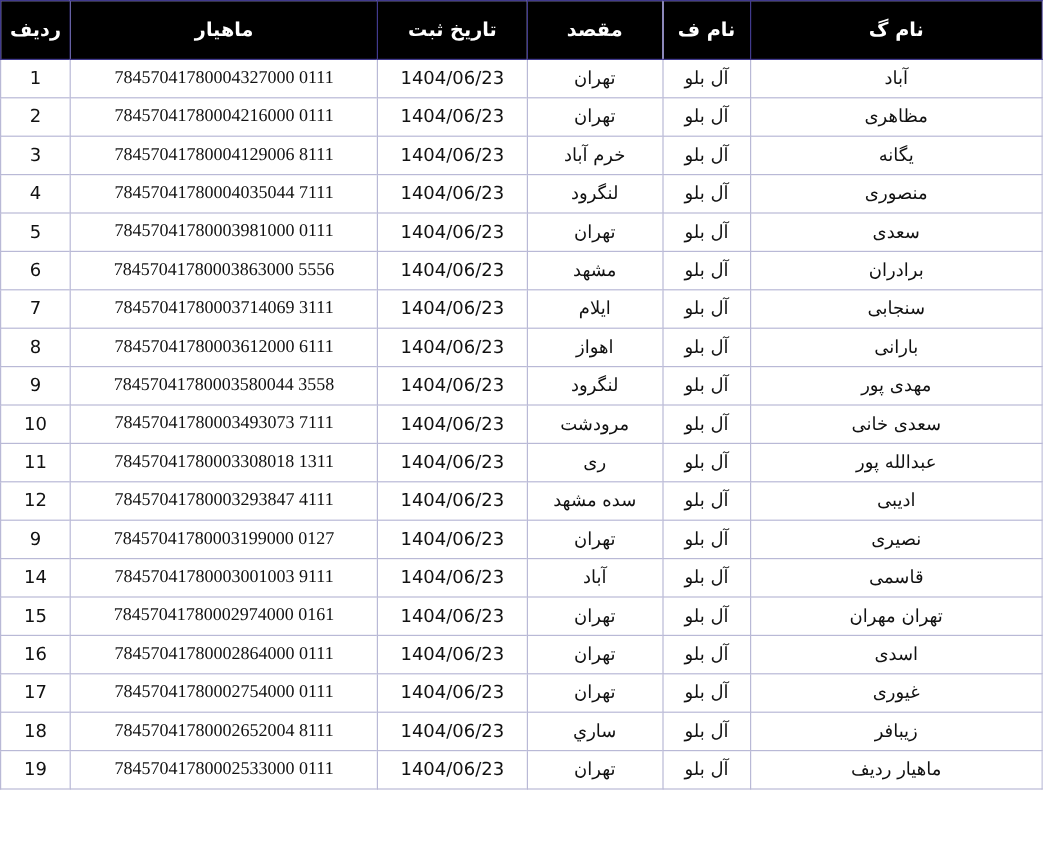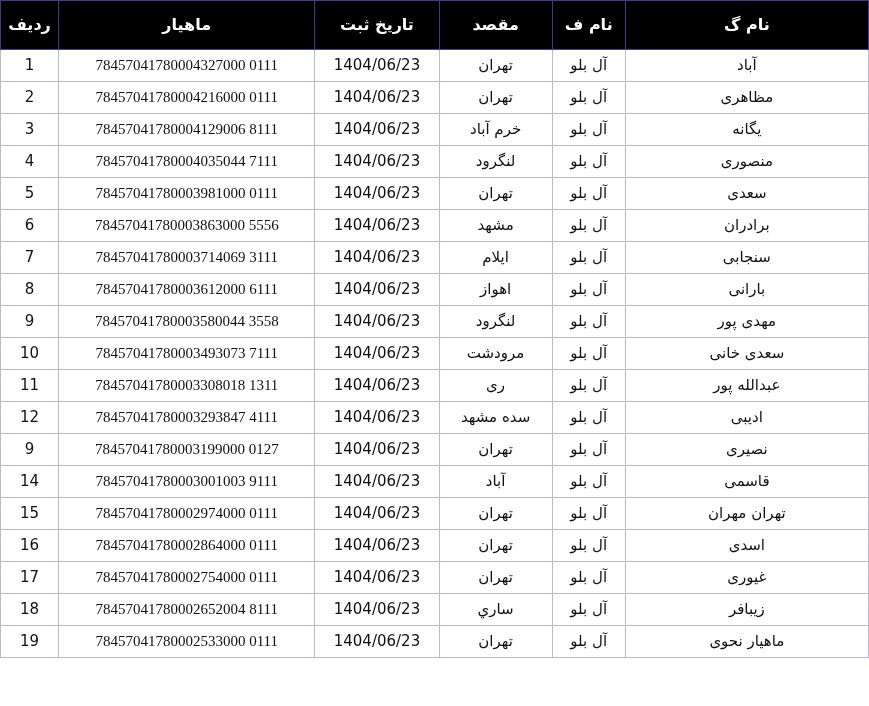--- a/index.html
+++ b/index.html
@@ -201,21 +201,21 @@
           <td>آباد</td>
           <td class="date">1404/06/23</td>
           <td class="barcode">78457041780003001003 9111</td>
           <td class="rownum">14</td>
         </tr>
         <tr>
           <td>تهران مهران</td>
           <td>آل بلو</td>
           <td>تهران</td>
           <td class="date">1404/06/23</td>
-          <td class="barcode">78457041780002974000 0111</td>
+          <td class="barcode">78457041780002974000 0161</td>
           <td class="rownum">15</td>
         </tr>
         <tr>
           <td>اسدی</td>
           <td>آل بلو</td>
           <td>تهران</td>
           <td class="date">1404/06/23</td>
           <td class="barcode">78457041780002864000 0111</td>
           <td class="rownum">16</td>
         </tr>
@@ -229,21 +229,21 @@
         </tr>
         <tr>
           <td>زیبافر</td>
           <td>آل بلو</td>
           <td>ساري</td>
           <td class="date">1404/06/23</td>
           <td class="barcode">78457041780002652004 8111</td>
           <td class="rownum">18</td>
         </tr>
         <tr>
-          <td>ماهیار نحوی</td>
+          <td>ماهیار ردیف</td>
           <td>آل بلو</td>
           <td>تهران</td>
           <td class="date">1404/06/23</td>
           <td class="barcode">78457041780002533000 0111</td>
           <td class="rownum">19</td>
         </tr>
       </tbody>
   </table>
 </div>
 

